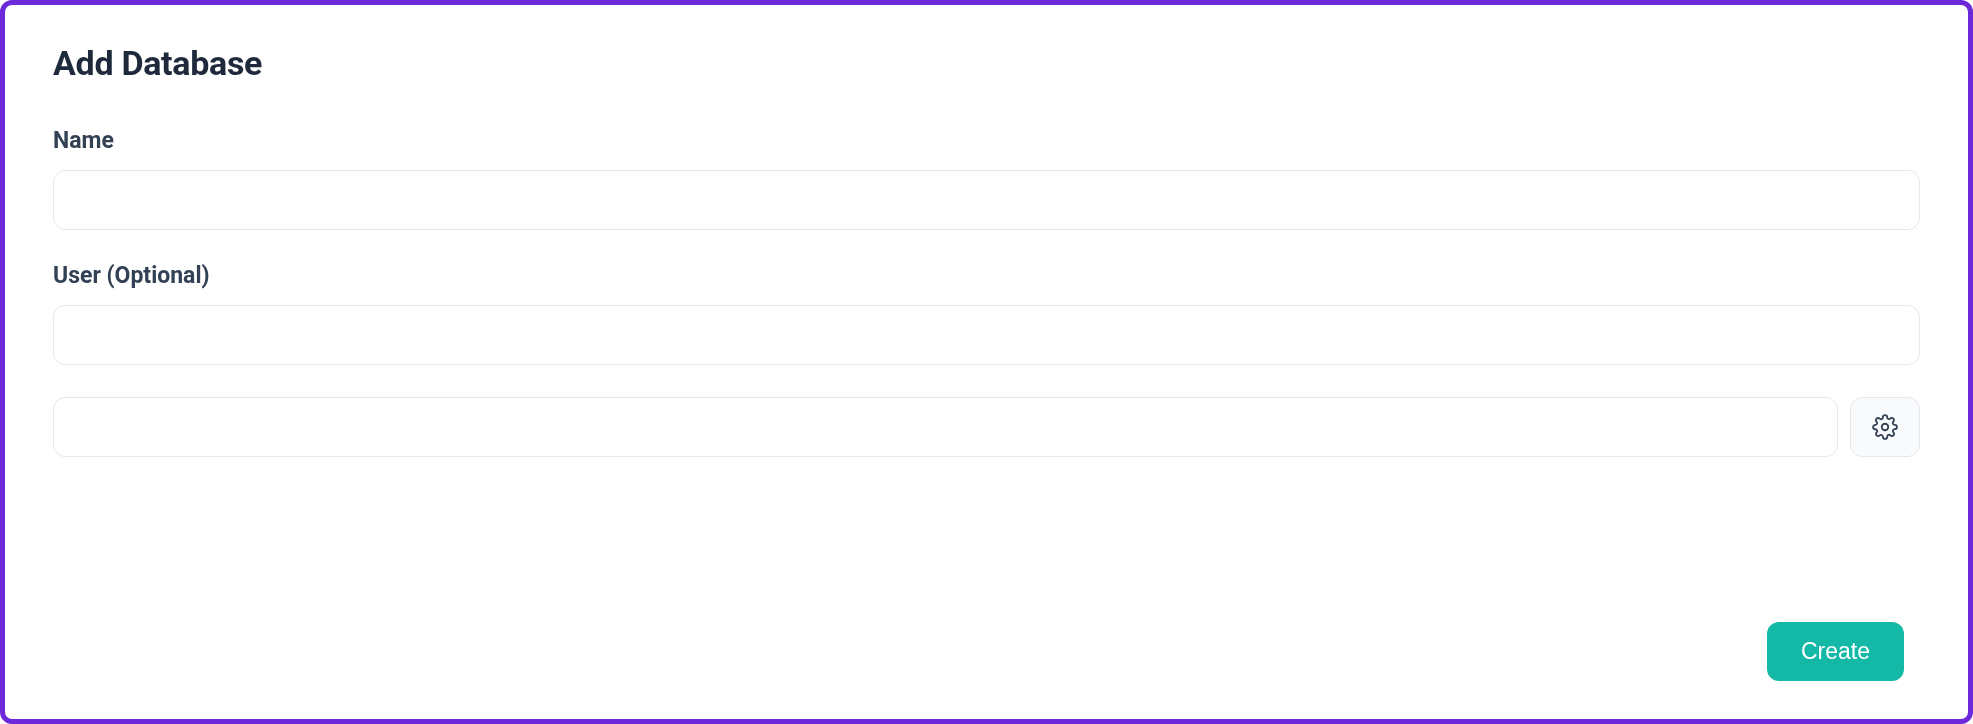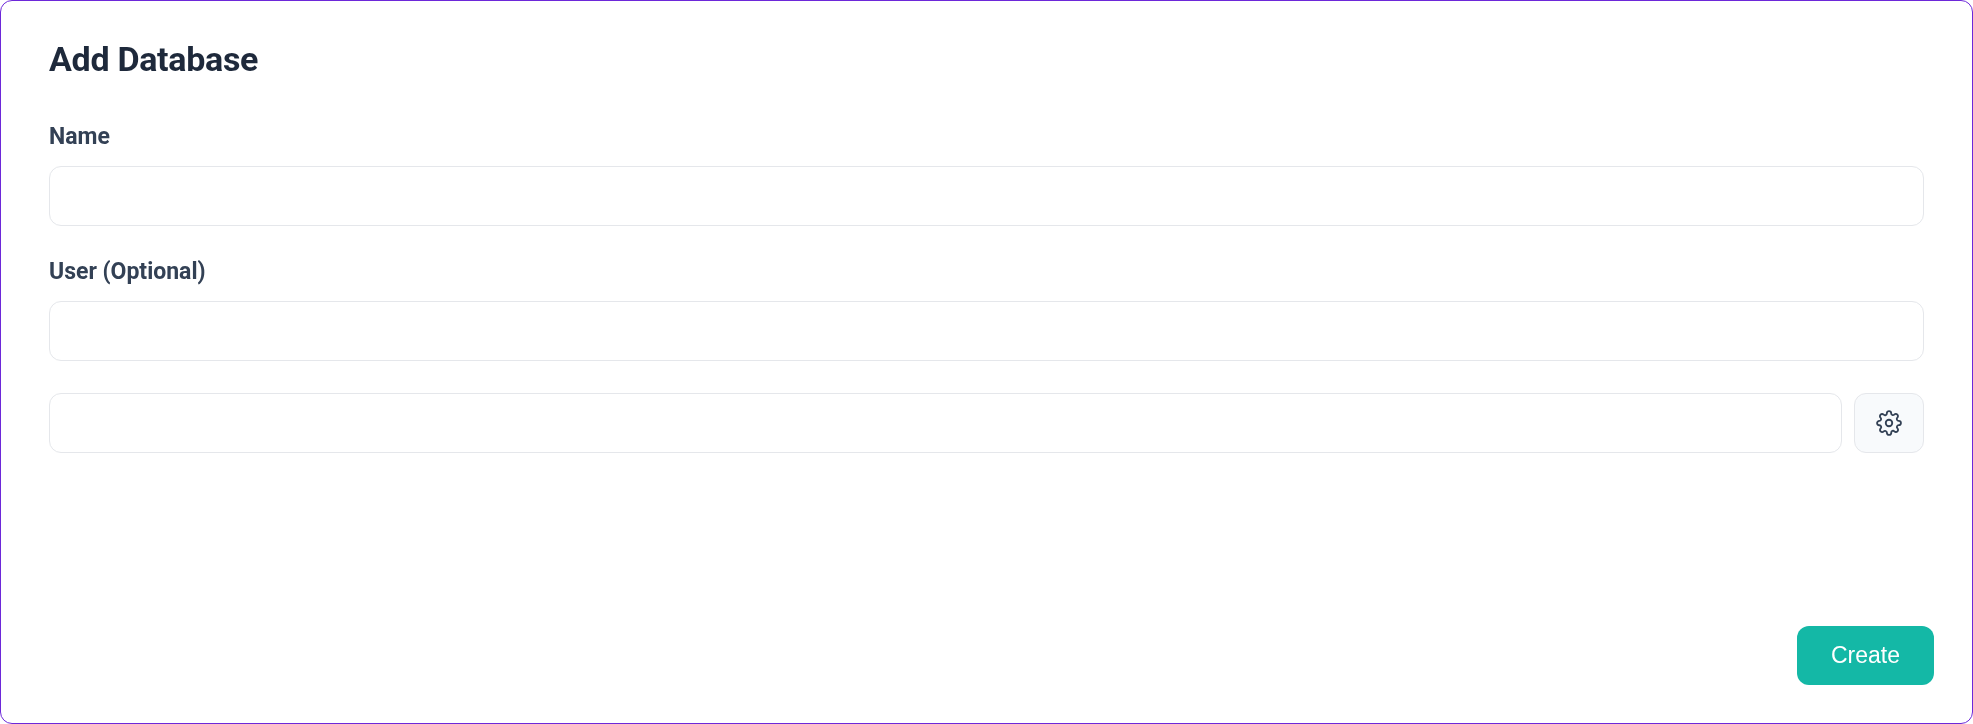--- a/index.html
+++ b/index.html
@@ -8,21 +8,21 @@
       padding: 0;
     }
     body {
       font-family: -apple-system, BlinkMacSystemFont, "Segoe UI", Roboto, "Helvetica Neue", Arial, sans-serif;
       background: #ffffff;
       color: #1e293b;
     }
     .panel {
       width: 1973px;
       height: 724px;
-      border: 1px solid #6d28d9;
+      border: 5px solid #6d28d9;
       border-radius: 12px;
       padding: 38px 48px 48px 48px;
       position: relative;
       background: #ffffff;
     }
     .page-title {
       font-size: 34px;
       font-weight: 700;
       color: #1e293b;
       margin-bottom: 44px;
@@ -71,21 +71,21 @@
     }
     .icon-button svg {
       width: 26px;
       height: 26px;
       stroke: #334155;
       fill: none;
       stroke-width: 1.7;
     }
     .button-row {
       position: absolute;
-      right: 38px;
+      right: 64px;
       bottom: 38px;
     }
     .primary-button {
       background: #14b8a6;
       color: #ffffff;
       border: none;
       border-radius: 12px;
       font-size: 23px;
       font-weight: 500;
       padding: 16px 34px;

